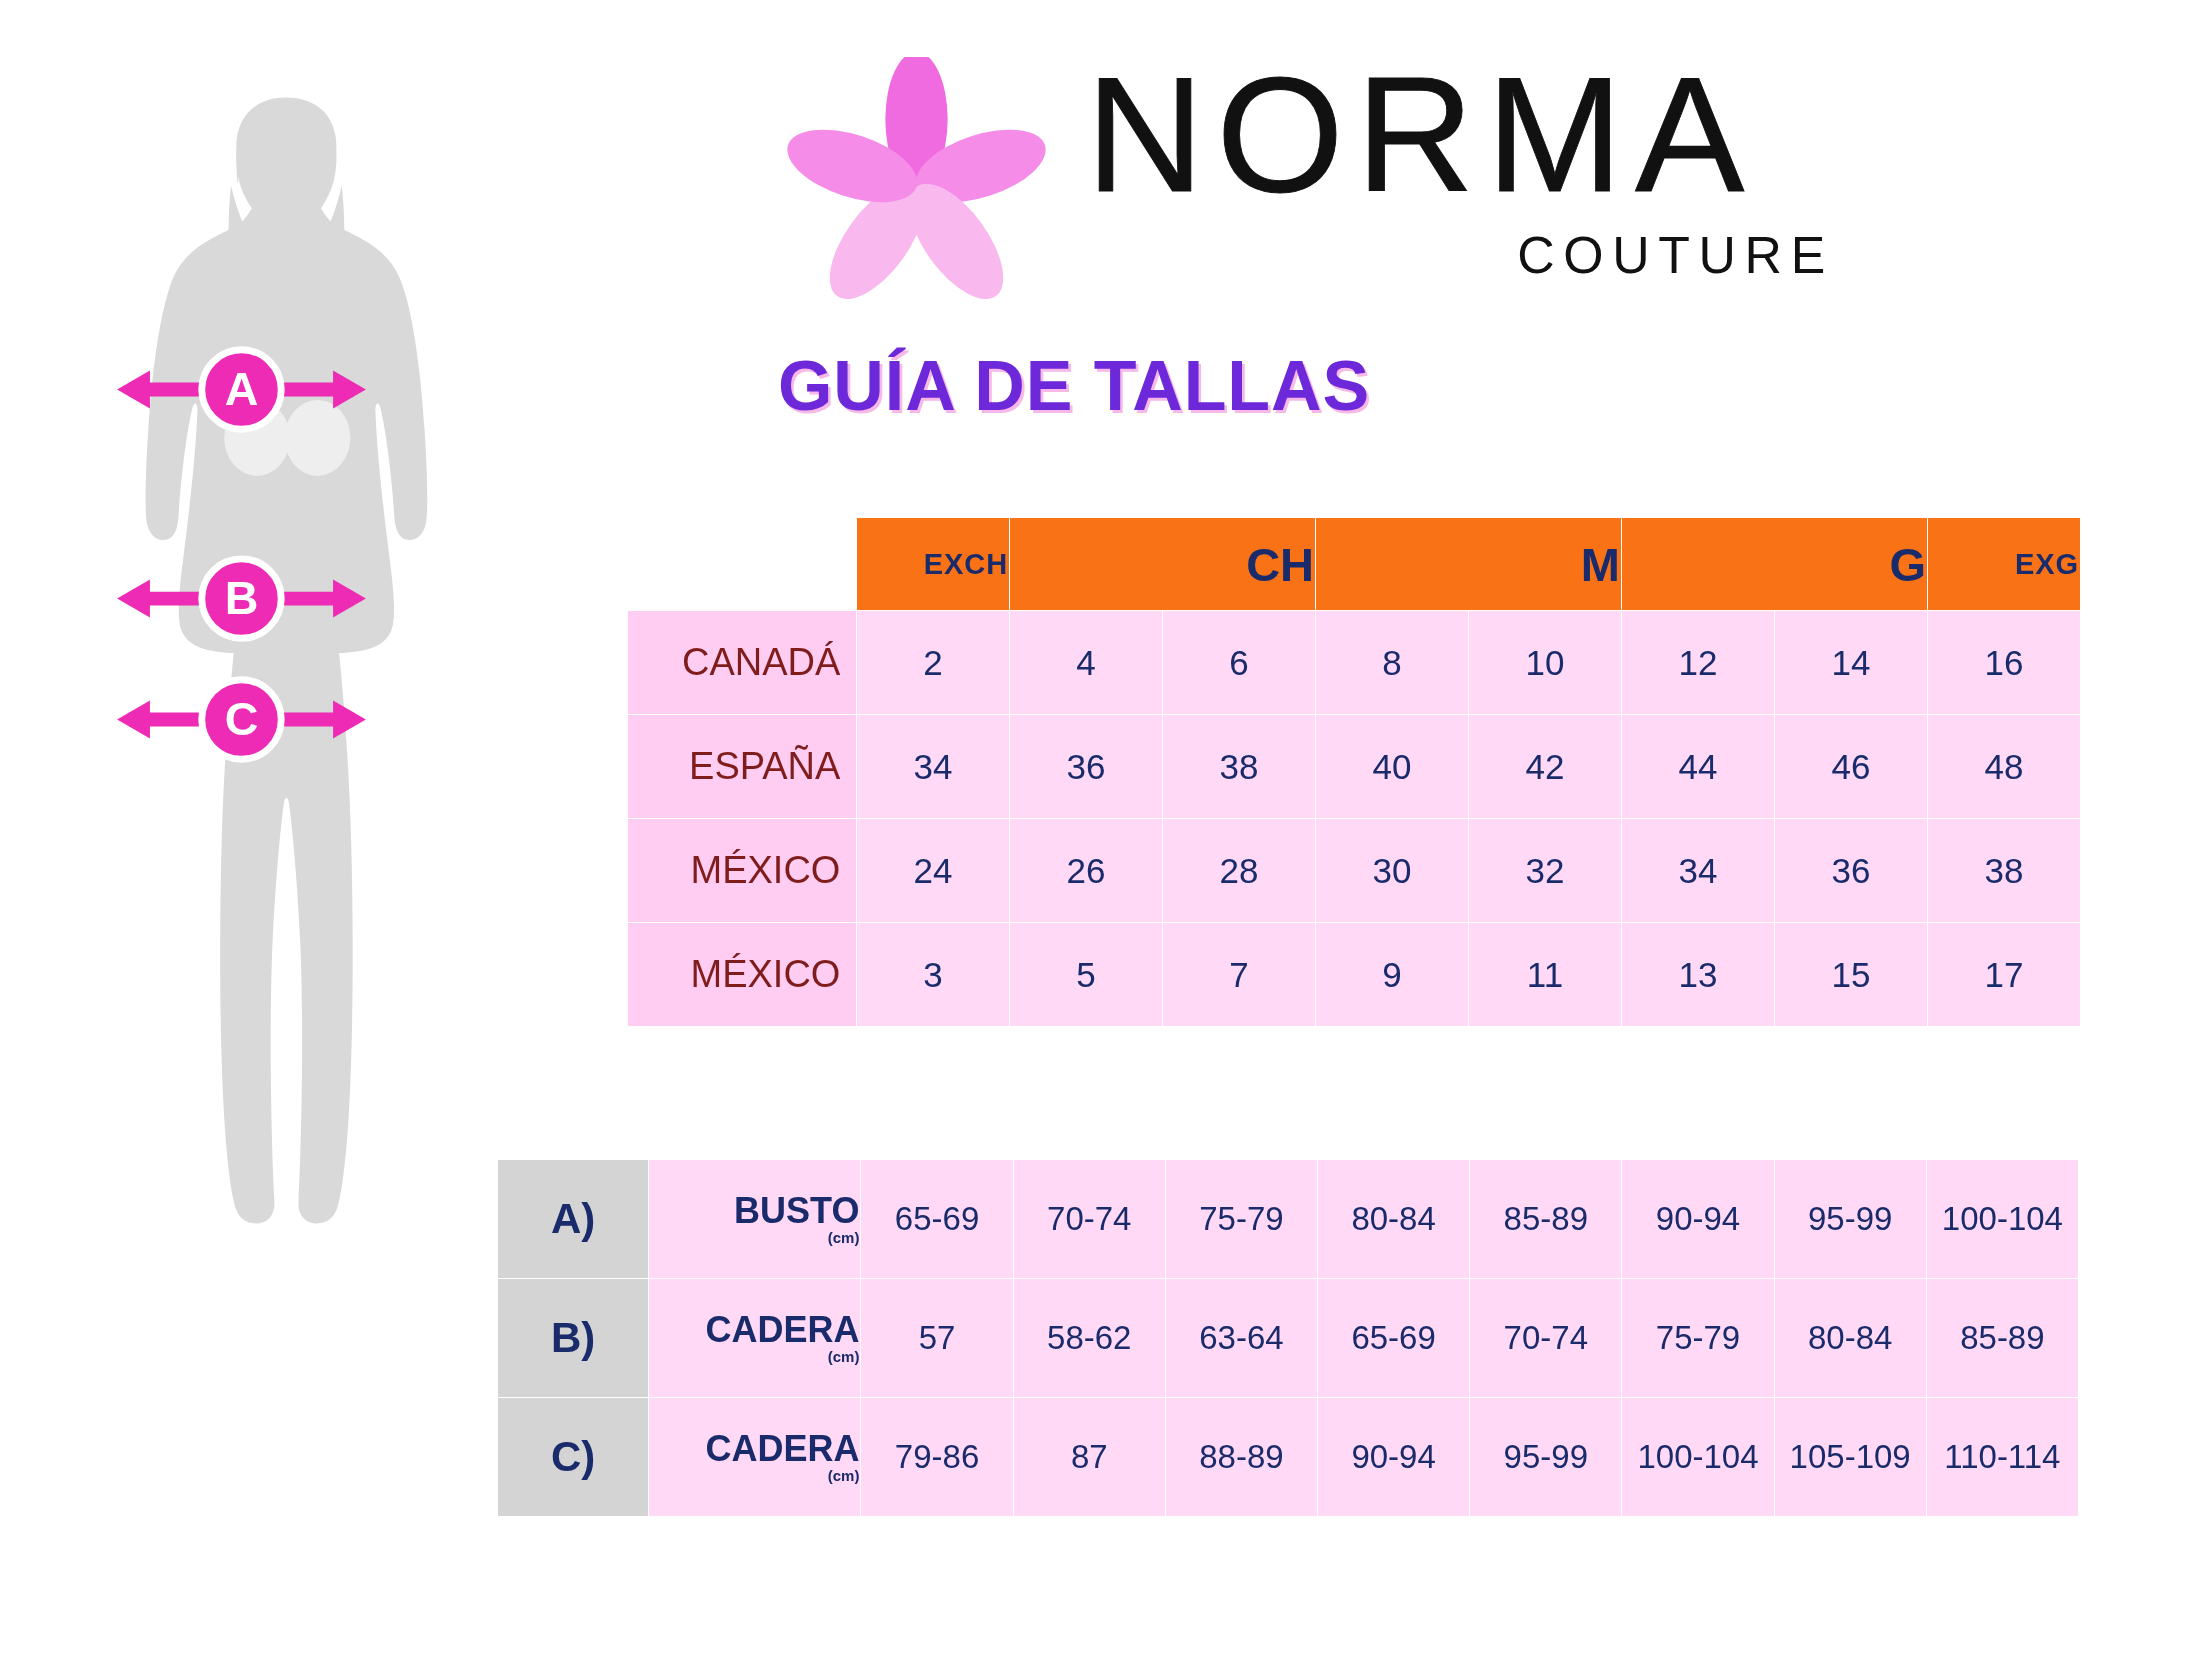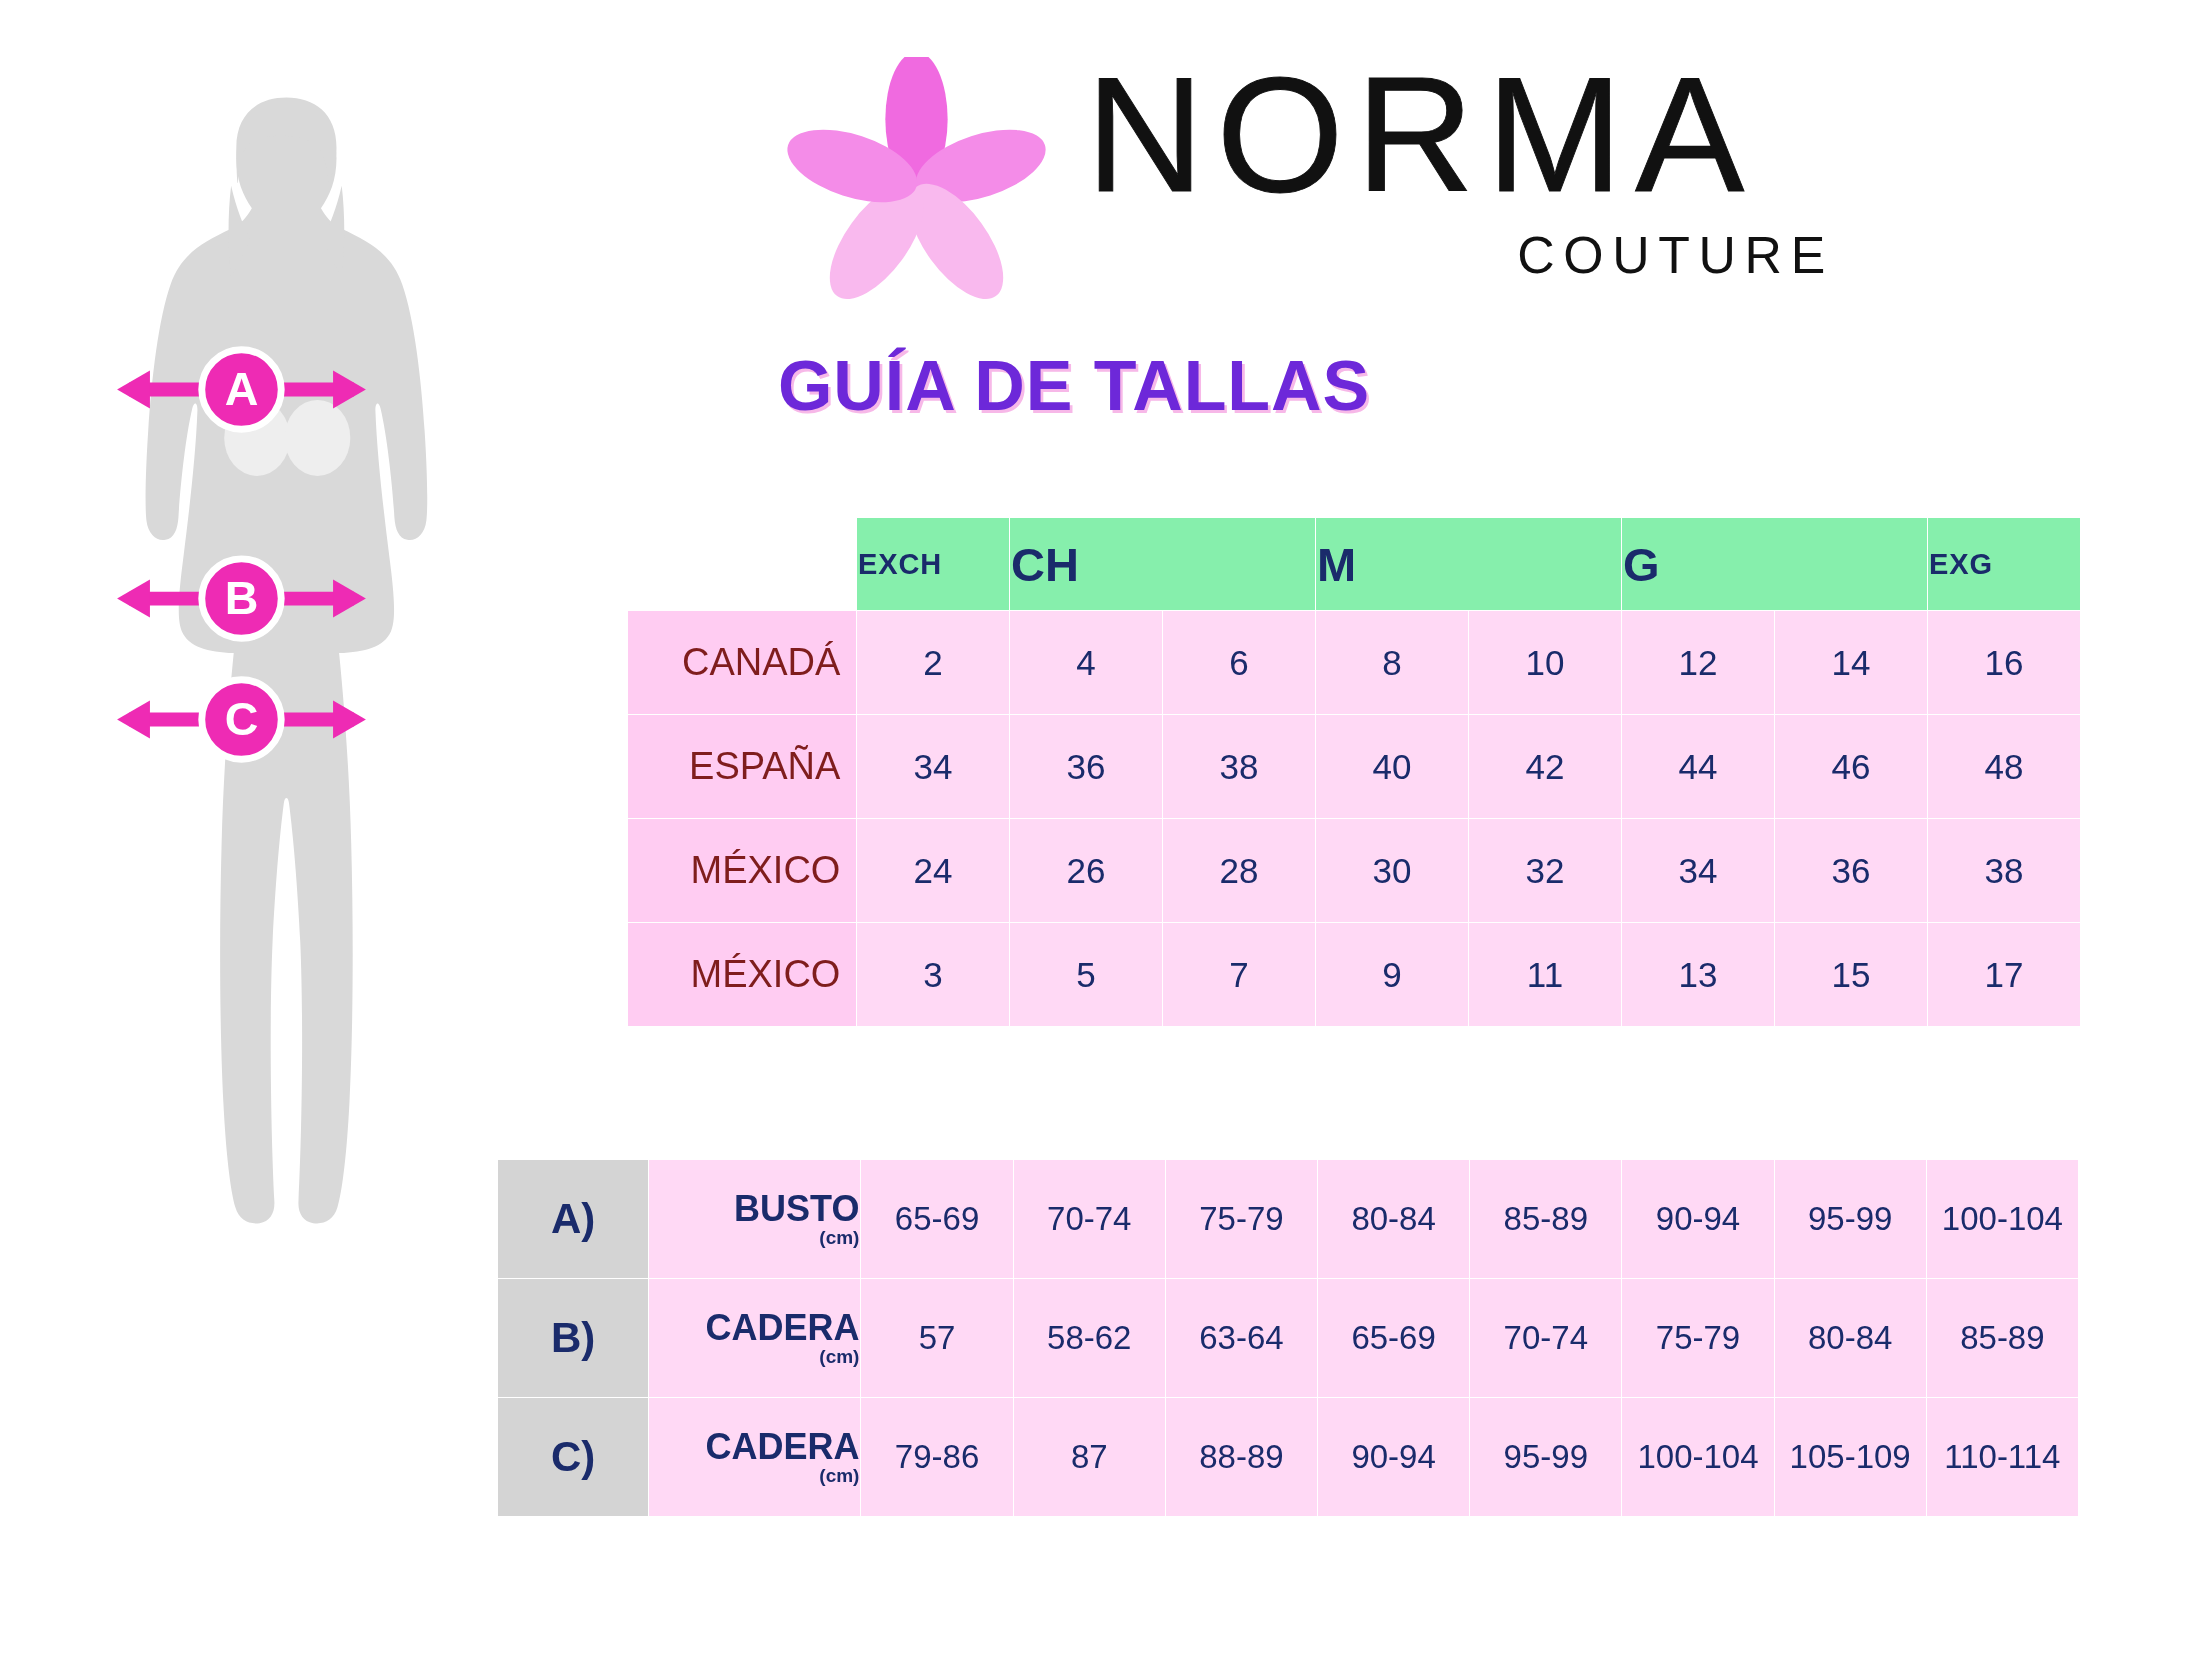--- a/index.html
+++ b/index.html
@@ -57,24 +57,24 @@
     width: 1453px;
   }
   #size-table col.lbl { width: 229px; }
   #size-table col.c   { width: 153px; }
 
   #size-table th.hdr-empty {
     background: #ffffff;
     border: none;
   }
   #size-table th.hdr {
-    background: #86efac;
-    color: #1a2b6b;
-    font-weight: bold;
-    text-align: left;
+    background: #f97316;
+    color: #1a2b6b;
+    font-weight: bold;
+    text-align: right;
     border: 1.7px solid #ffffff;
     height: 93px;
     vertical-align: middle;
   }
   #size-table th.hdr.small { font-size: 29px; letter-spacing: 0.9px; }
   #size-table th.hdr.big   { font-size: 47px; }
 
   #size-table td.rowlabel {
     background: #ffccf2;
     color: #7f1d1d;
@@ -118,21 +118,21 @@
     border: 1.7px solid #ffffff;
     height: 119px;
     line-height: 1.05;
   }
   #meas-table td.measname .mn {
     font-size: 36px;
     font-weight: bold;
     display: block;
   }
   #meas-table td.measname .unit {
-    font-size: 19px;
+    font-size: 15px;
     font-weight: bold;
     display: block;
   }
   #meas-table td.mval {
     background: #ffd9f5;
     color: #1a2b6b;
     font-size: 33px;
     text-align: center;
     border: 1.7px solid #ffffff;
     height: 119px;

